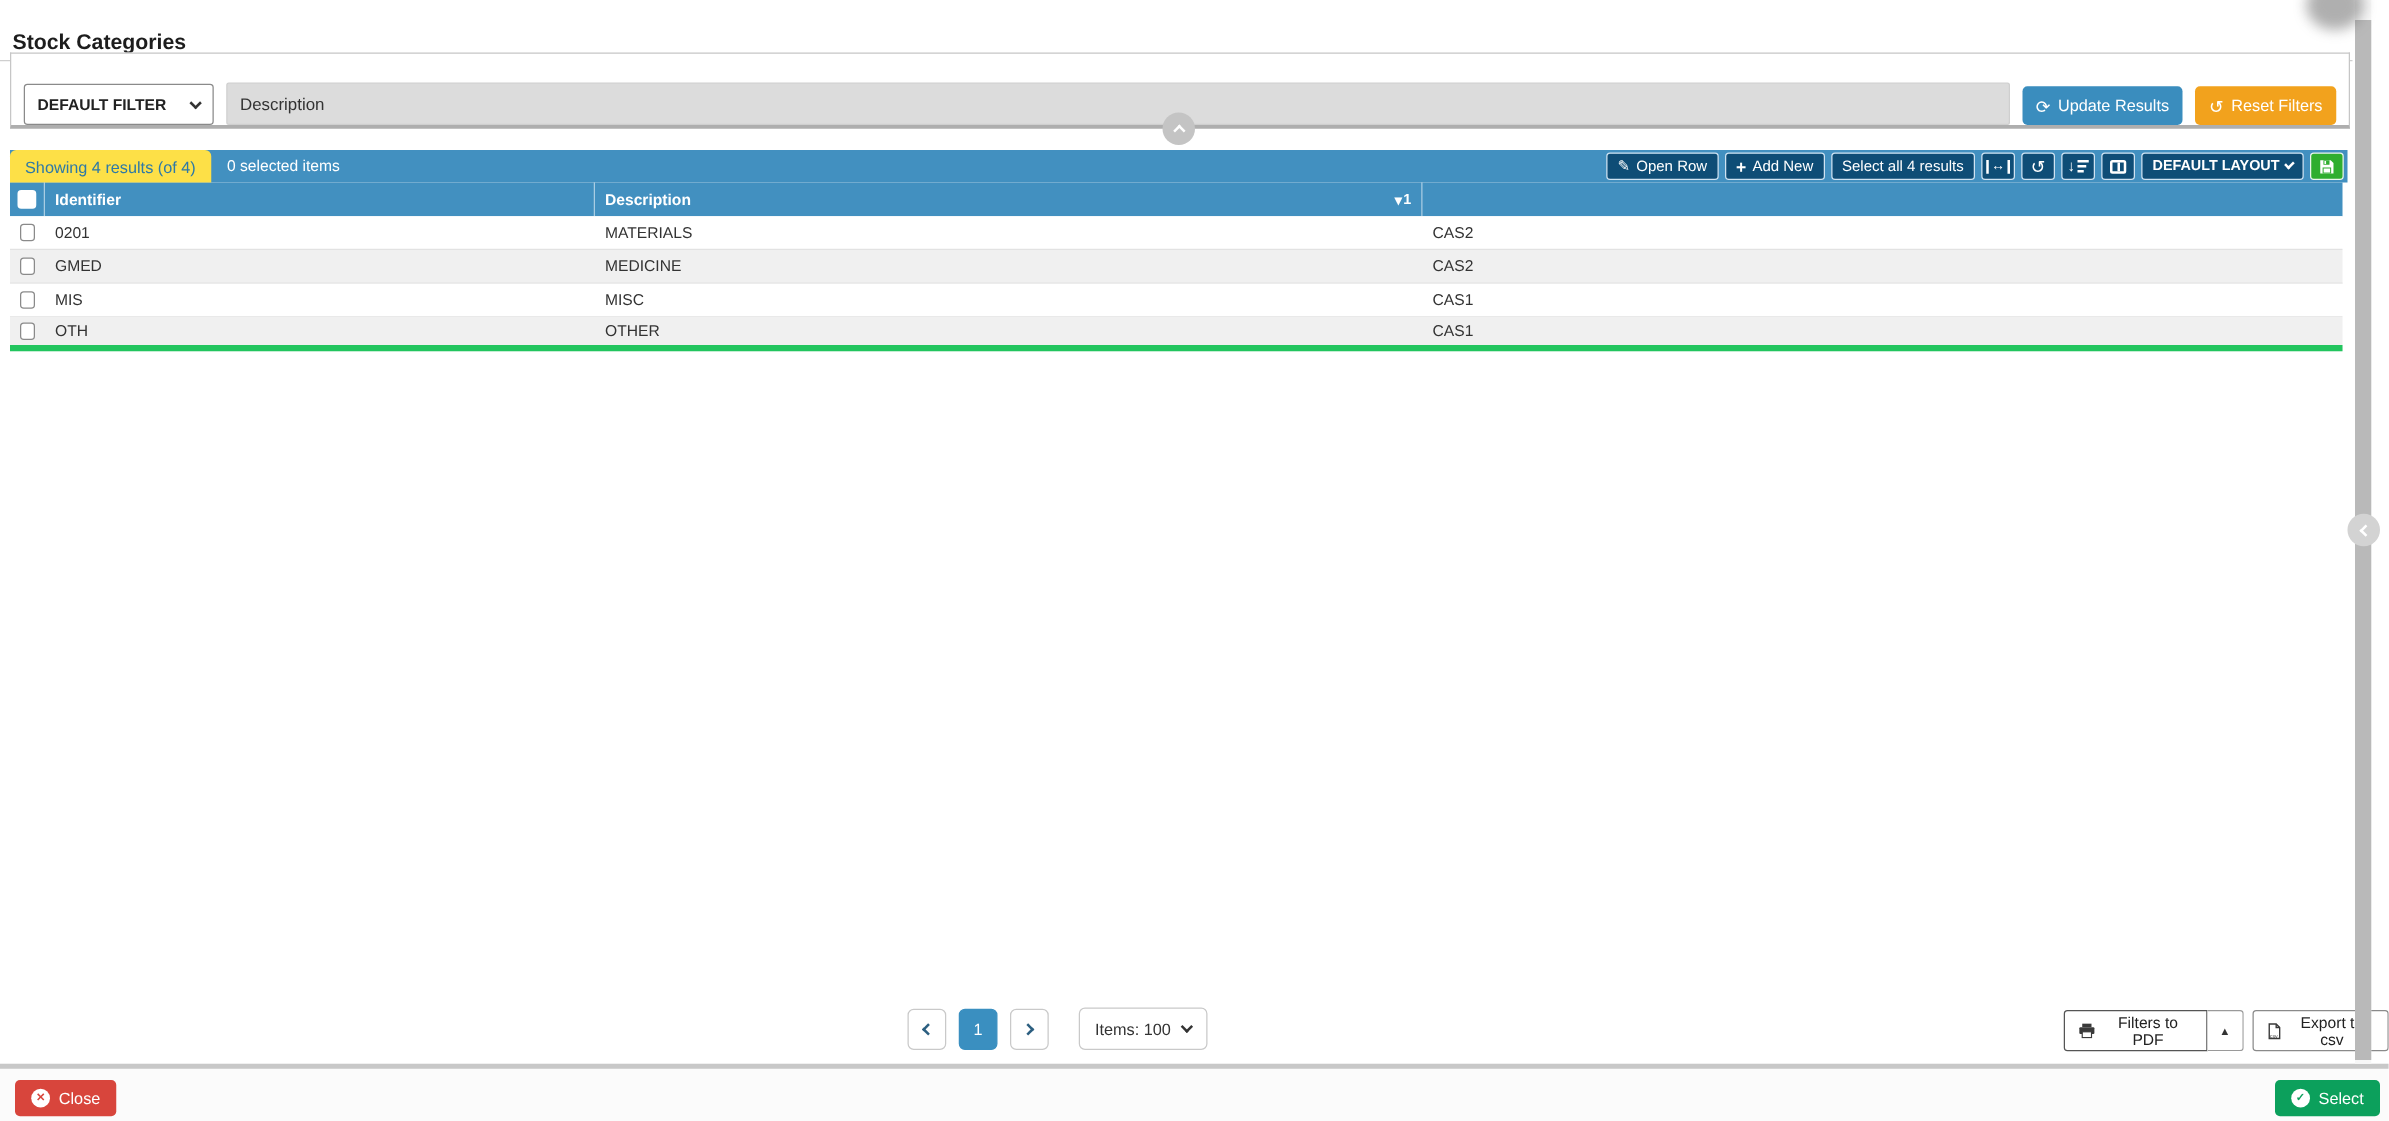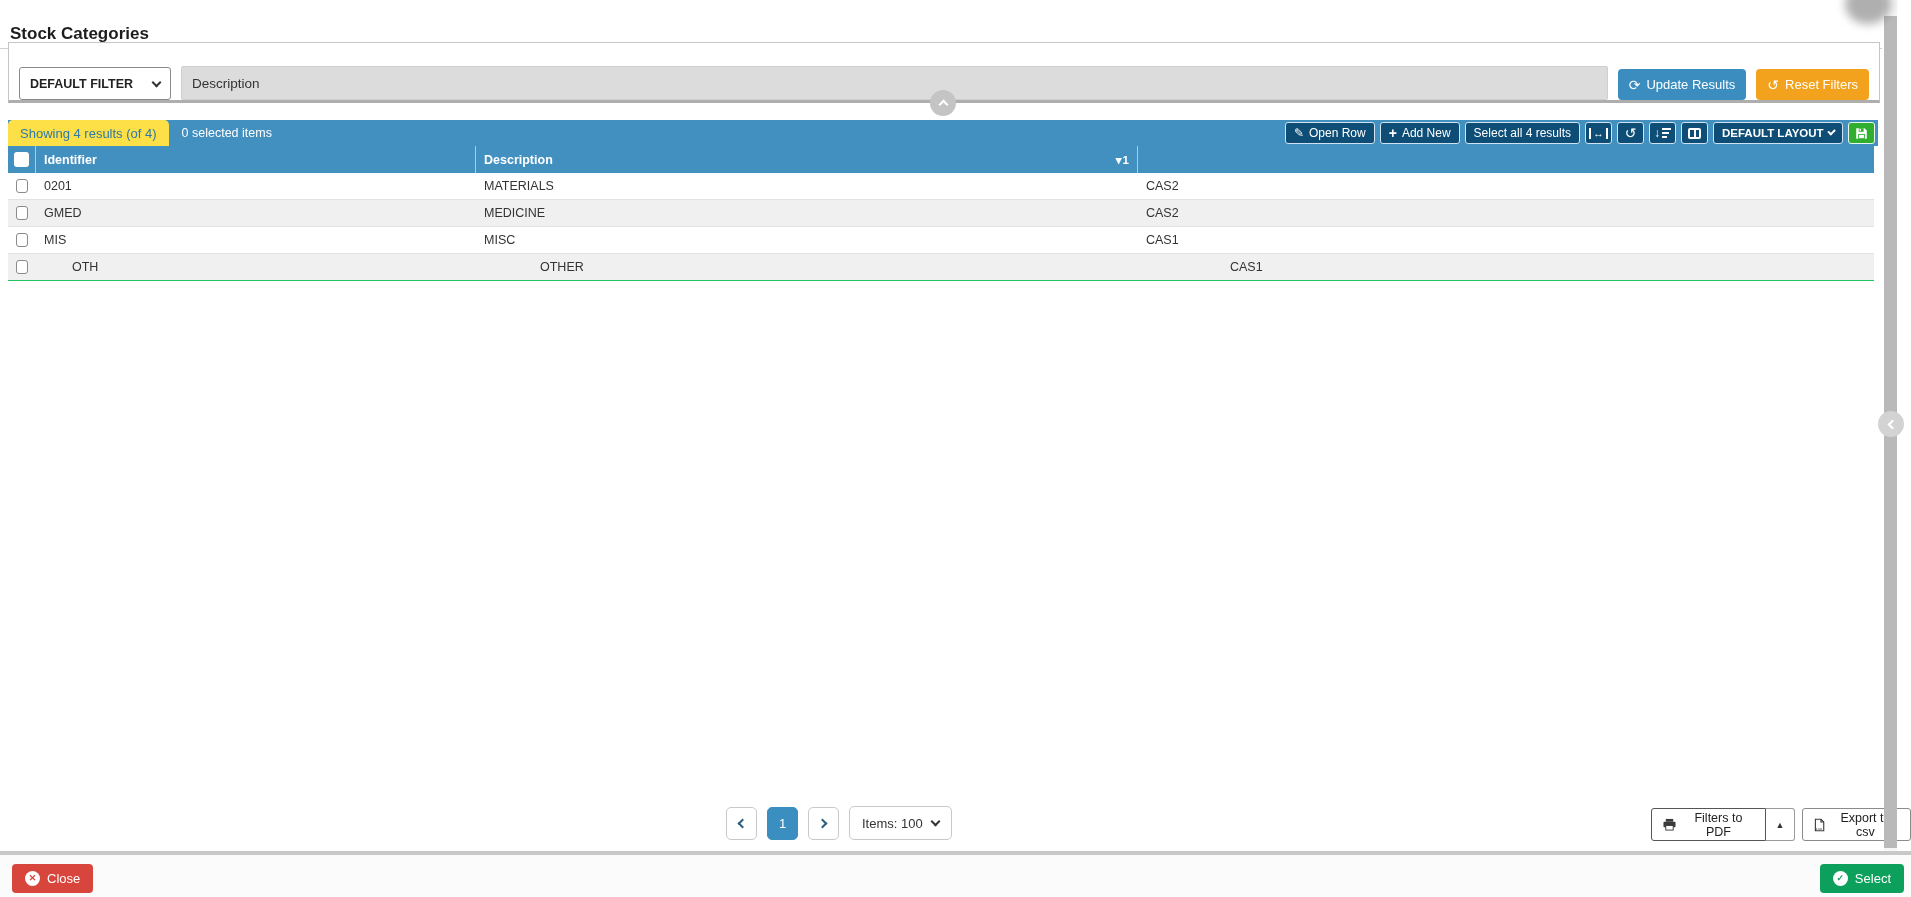--- a/index.html
+++ b/index.html
@@ -80,33 +80,33 @@
     border-right:1px solid rgba(255,255,255,.55); cursor:pointer; }
   .cell-cb { width:28px; justify-content:center; padding:0; }
   .cell-id { width:440px; }
   .cell-desc { width:662px; }
   .cell-ledger { flex:1; border-right:none; }
   .hcb { width:15px; height:15px; background:#fff; border-radius:3px; cursor:pointer; }
   .sort-badge { margin-left:auto; font-weight:bold; font-size:11.5px; display:flex; align-items:center; gap:1px; }
   .grid-row { height:27px; display:flex; align-items:stretch; background:#fff;
     border-bottom:1px solid #e2e2e2; cursor:pointer; }
   .grid-row.alt { background:#f0f0f0; }
-  .grid-row:last-child { border-bottom:1px solid #22c55e;gap:28px; }
+  .grid-row:last-child { border-bottom:5px solid #22c55e; }
   .rcell { display:flex; align-items:center; padding:0 8px; color:#333; }
   .rcb { width:14px; height:14px; background:#fff; border:1px solid #8a8a8a; border-radius:3px; cursor:pointer; }
 
   
   .pagination { position:absolute; left:726px; top:806px; display:flex; align-items:center; gap:10px; }
   .page-btn { width:31px; height:33px; background:#fff; border:1px solid #c9c9c9;
     border-radius:5px; display:flex; align-items:center; justify-content:center;
     color:#2c5f80; cursor:pointer; }
   .page-btn.current { background:#3a8fc0; border-color:#3a8fc0; color:#fff; font-size:13px; }
   .items-select { height:34px; background:#fff; border:1px solid #c9c9c9; border-radius:5px;
     display:flex; align-items:center; gap:9px; padding:0 12px; font-size:13px; color:#333;
-    cursor:pointer; margin-left:0; }
+    cursor:pointer; margin-left:14px; }
 
   
   .export-group { position:absolute; left:1651px; top:808px; display:flex; align-items:center; }
   .exp-btn { height:33px; background:#fff; display:inline-flex; align-items:center; gap:7px;
     padding:0 11px; font-size:12.5px; color:#222; cursor:pointer;
     font-family:"Liberation Sans", sans-serif; }
   .pdf-main { border:1px solid #555; border-radius:3px 0 0 3px; }
   .pdf-caret { border:1px solid #9a9a9a; border-left:none; border-radius:0 3px 3px 0;
     width:31px; justify-content:center; padding:0; font-size:9px; color:#333; }
   .csv-btn { border:1px solid #8a8a8a; border-radius:3px; margin-left:7px; }

